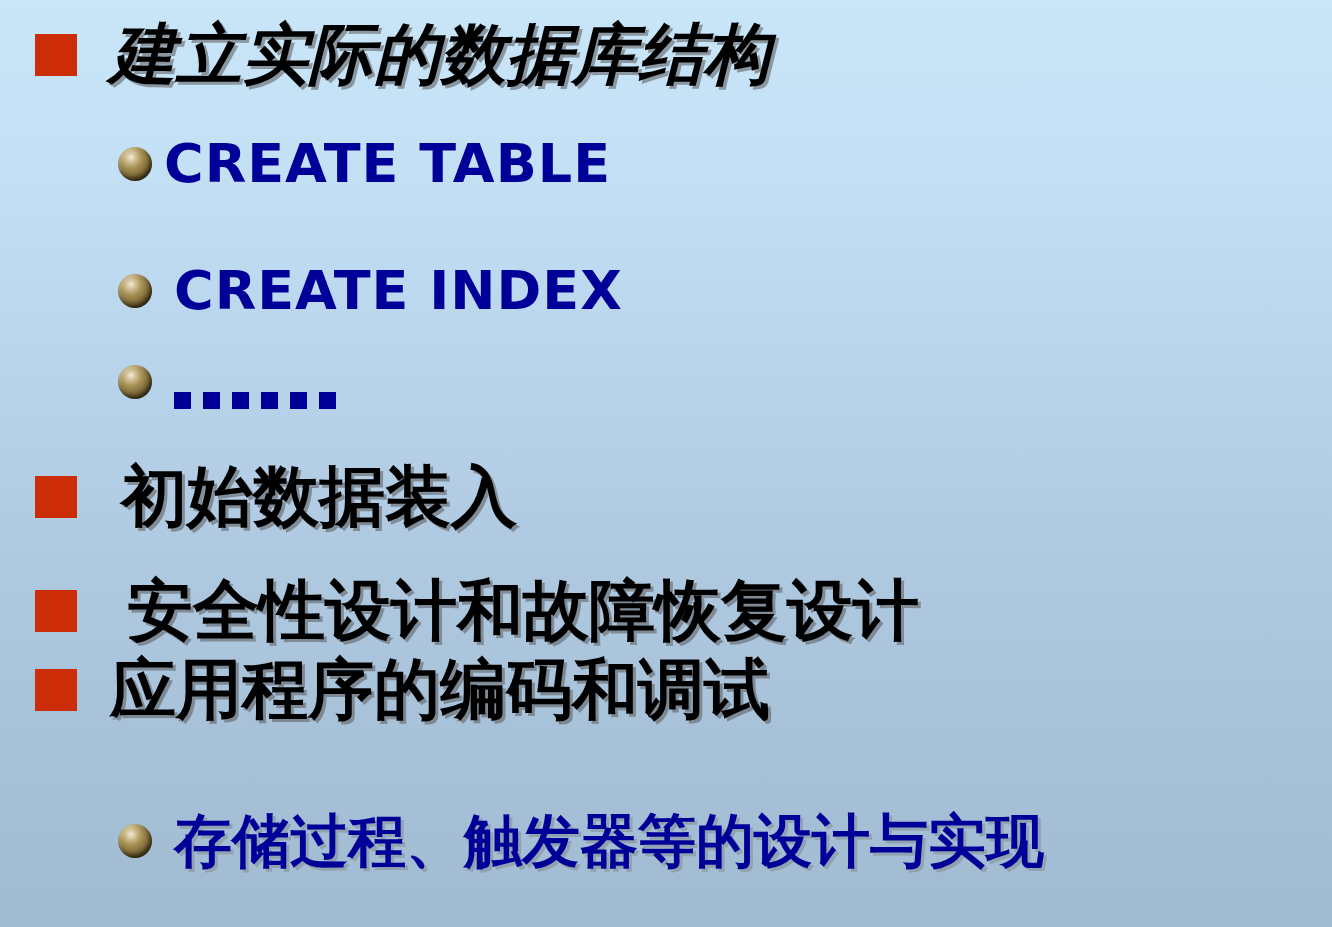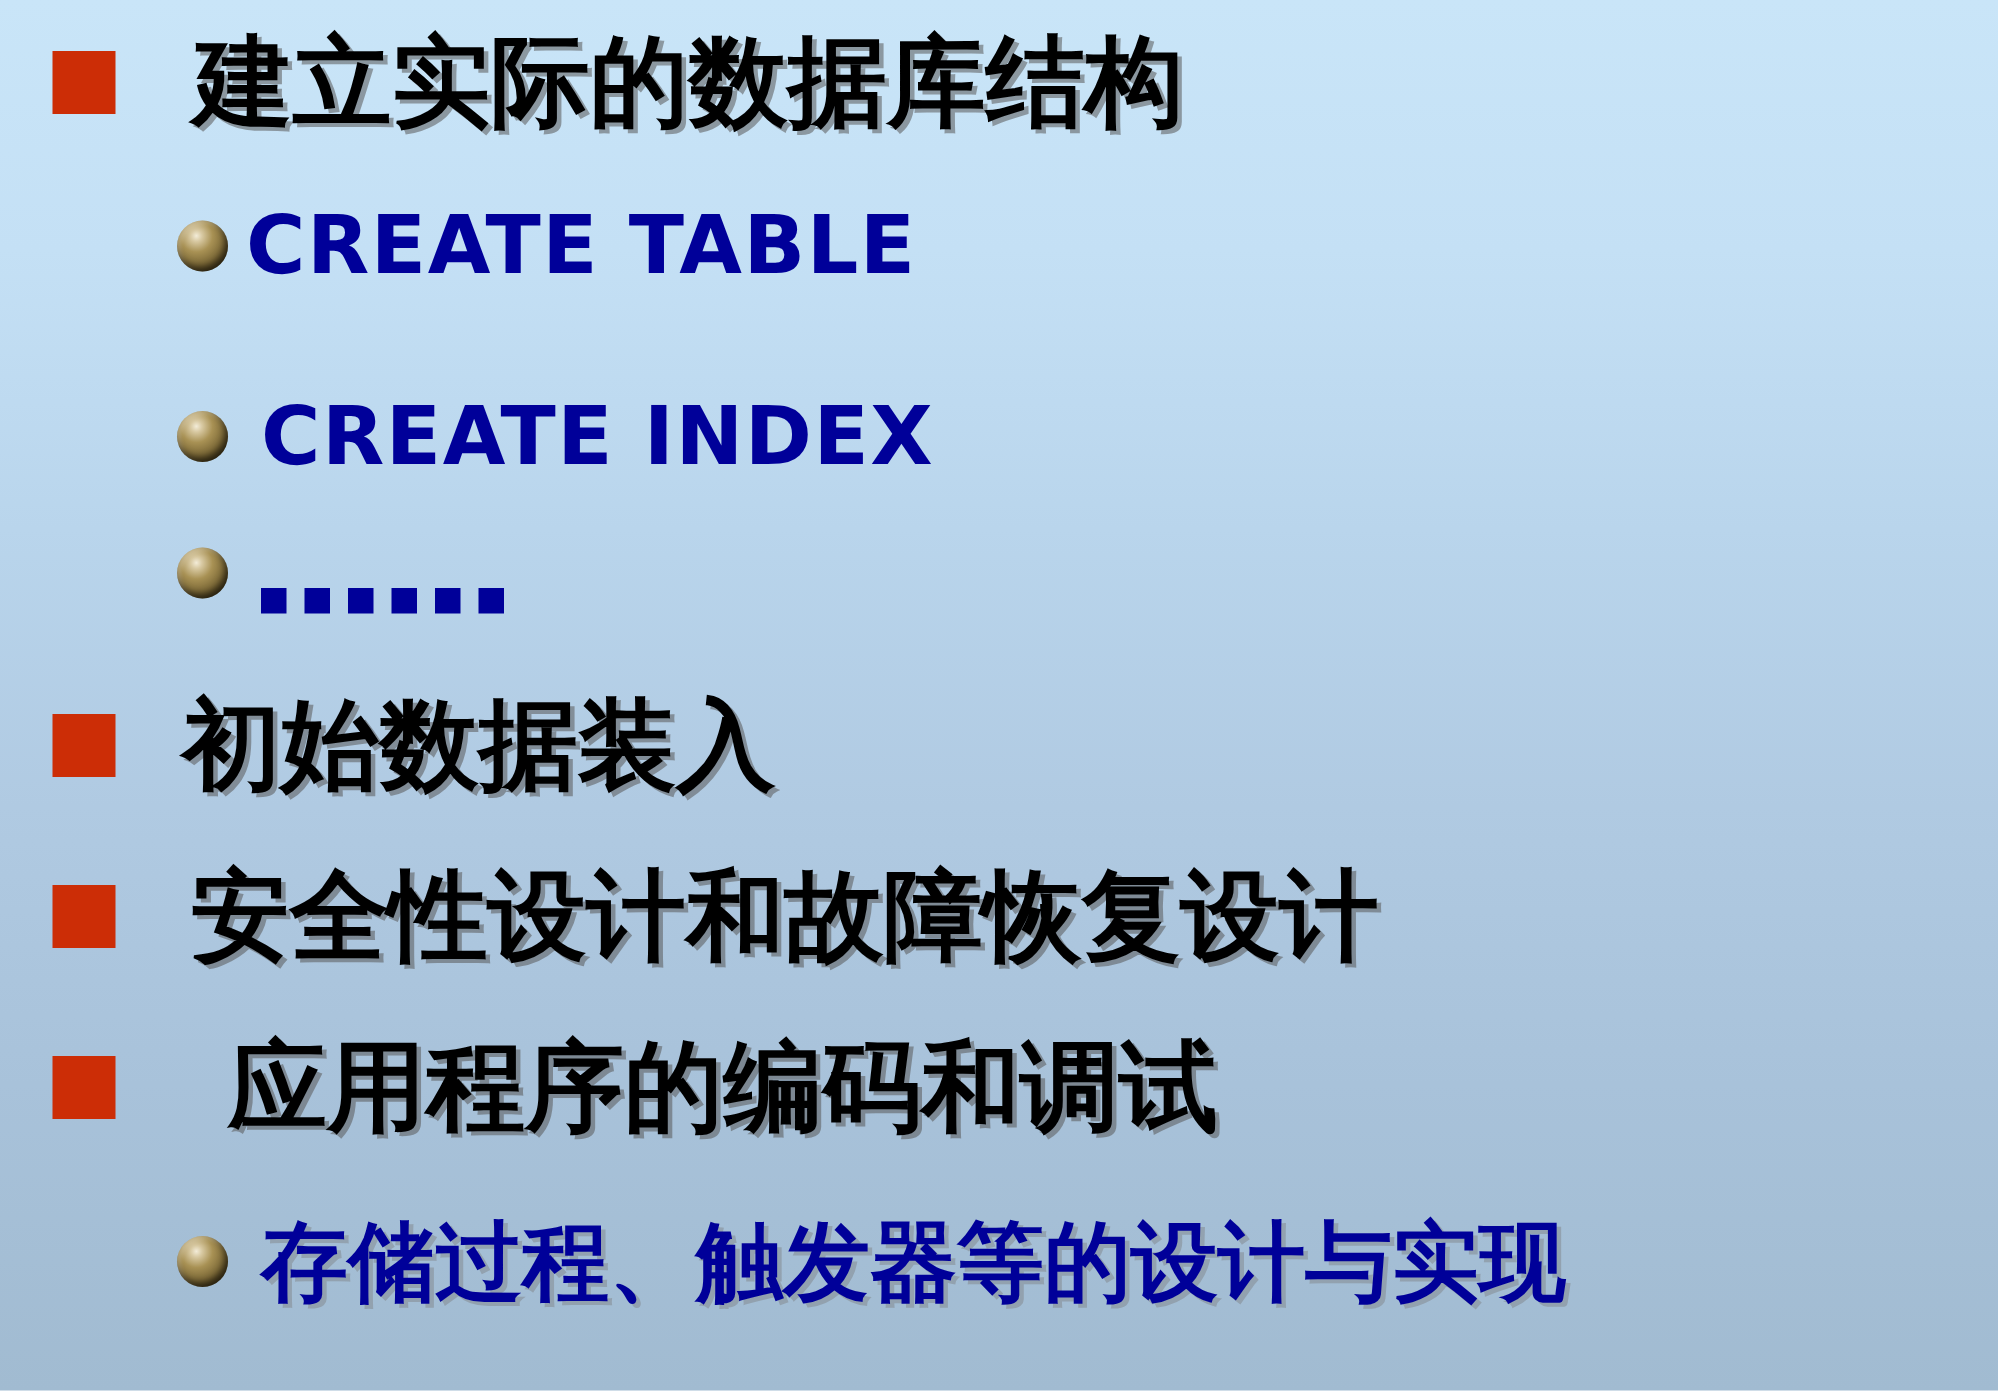--- a/index.html
+++ b/index.html
@@ -88,21 +88,21 @@
     background: #000099;
   }
 </style>
 </head>
 <body>
 
 <div id="slide">
 
   <div class="row" style="left:35px; top:22px;">
     <span class="marker-square"></span>
-    <span class="txt-l1" style="margin-left:52px;">建立实际的数据库结构</span>
+    <span class="txt-l1" style="margin-left:33px;font-style:italic;">建立实际的数据库结构</span>
   </div>
 
   <div class="row" style="left:118px; top:137px;">
     <span class="marker-sphere"></span>
     <span class="txt-l2-latin" style="margin-left:12px;">CREATE TABLE</span>
   </div>
 
   <div class="row" style="left:118px; top:264px;">
     <span class="marker-sphere"></span>
     <span class="txt-l2-latin" style="margin-left:22px;">CREATE INDEX</span>
@@ -123,21 +123,21 @@
   <div class="row" style="left:35px; top:464px;gap:11px;">
     <span class="marker-square"></span>
     <span class="txt-l1" style="margin-left:33px;">初始数据装入</span>
   </div>
 
   <div class="row" style="left:35px; top:578px;">
     <span class="marker-square"></span>
     <span class="txt-l1" style="margin-left:50px;">安全性设计和故障恢复设计</span>
   </div>
 
-  <div class="row" style="left:35px; top:692px;gap:42px;">
+  <div class="row" style="left:35px; top:657px;">
     <span class="marker-square"></span>
     <span class="txt-l1" style="margin-left:33px;">应用程序的编码和调试</span>
   </div>
 
   <div class="row" style="left:118px; top:812px;">
     <span class="marker-sphere"></span>
     <span class="txt-l2-cjk" style="margin-left:22px;">存储过程、触发器等的设计与实现</span>
   </div>
 
 </div>

